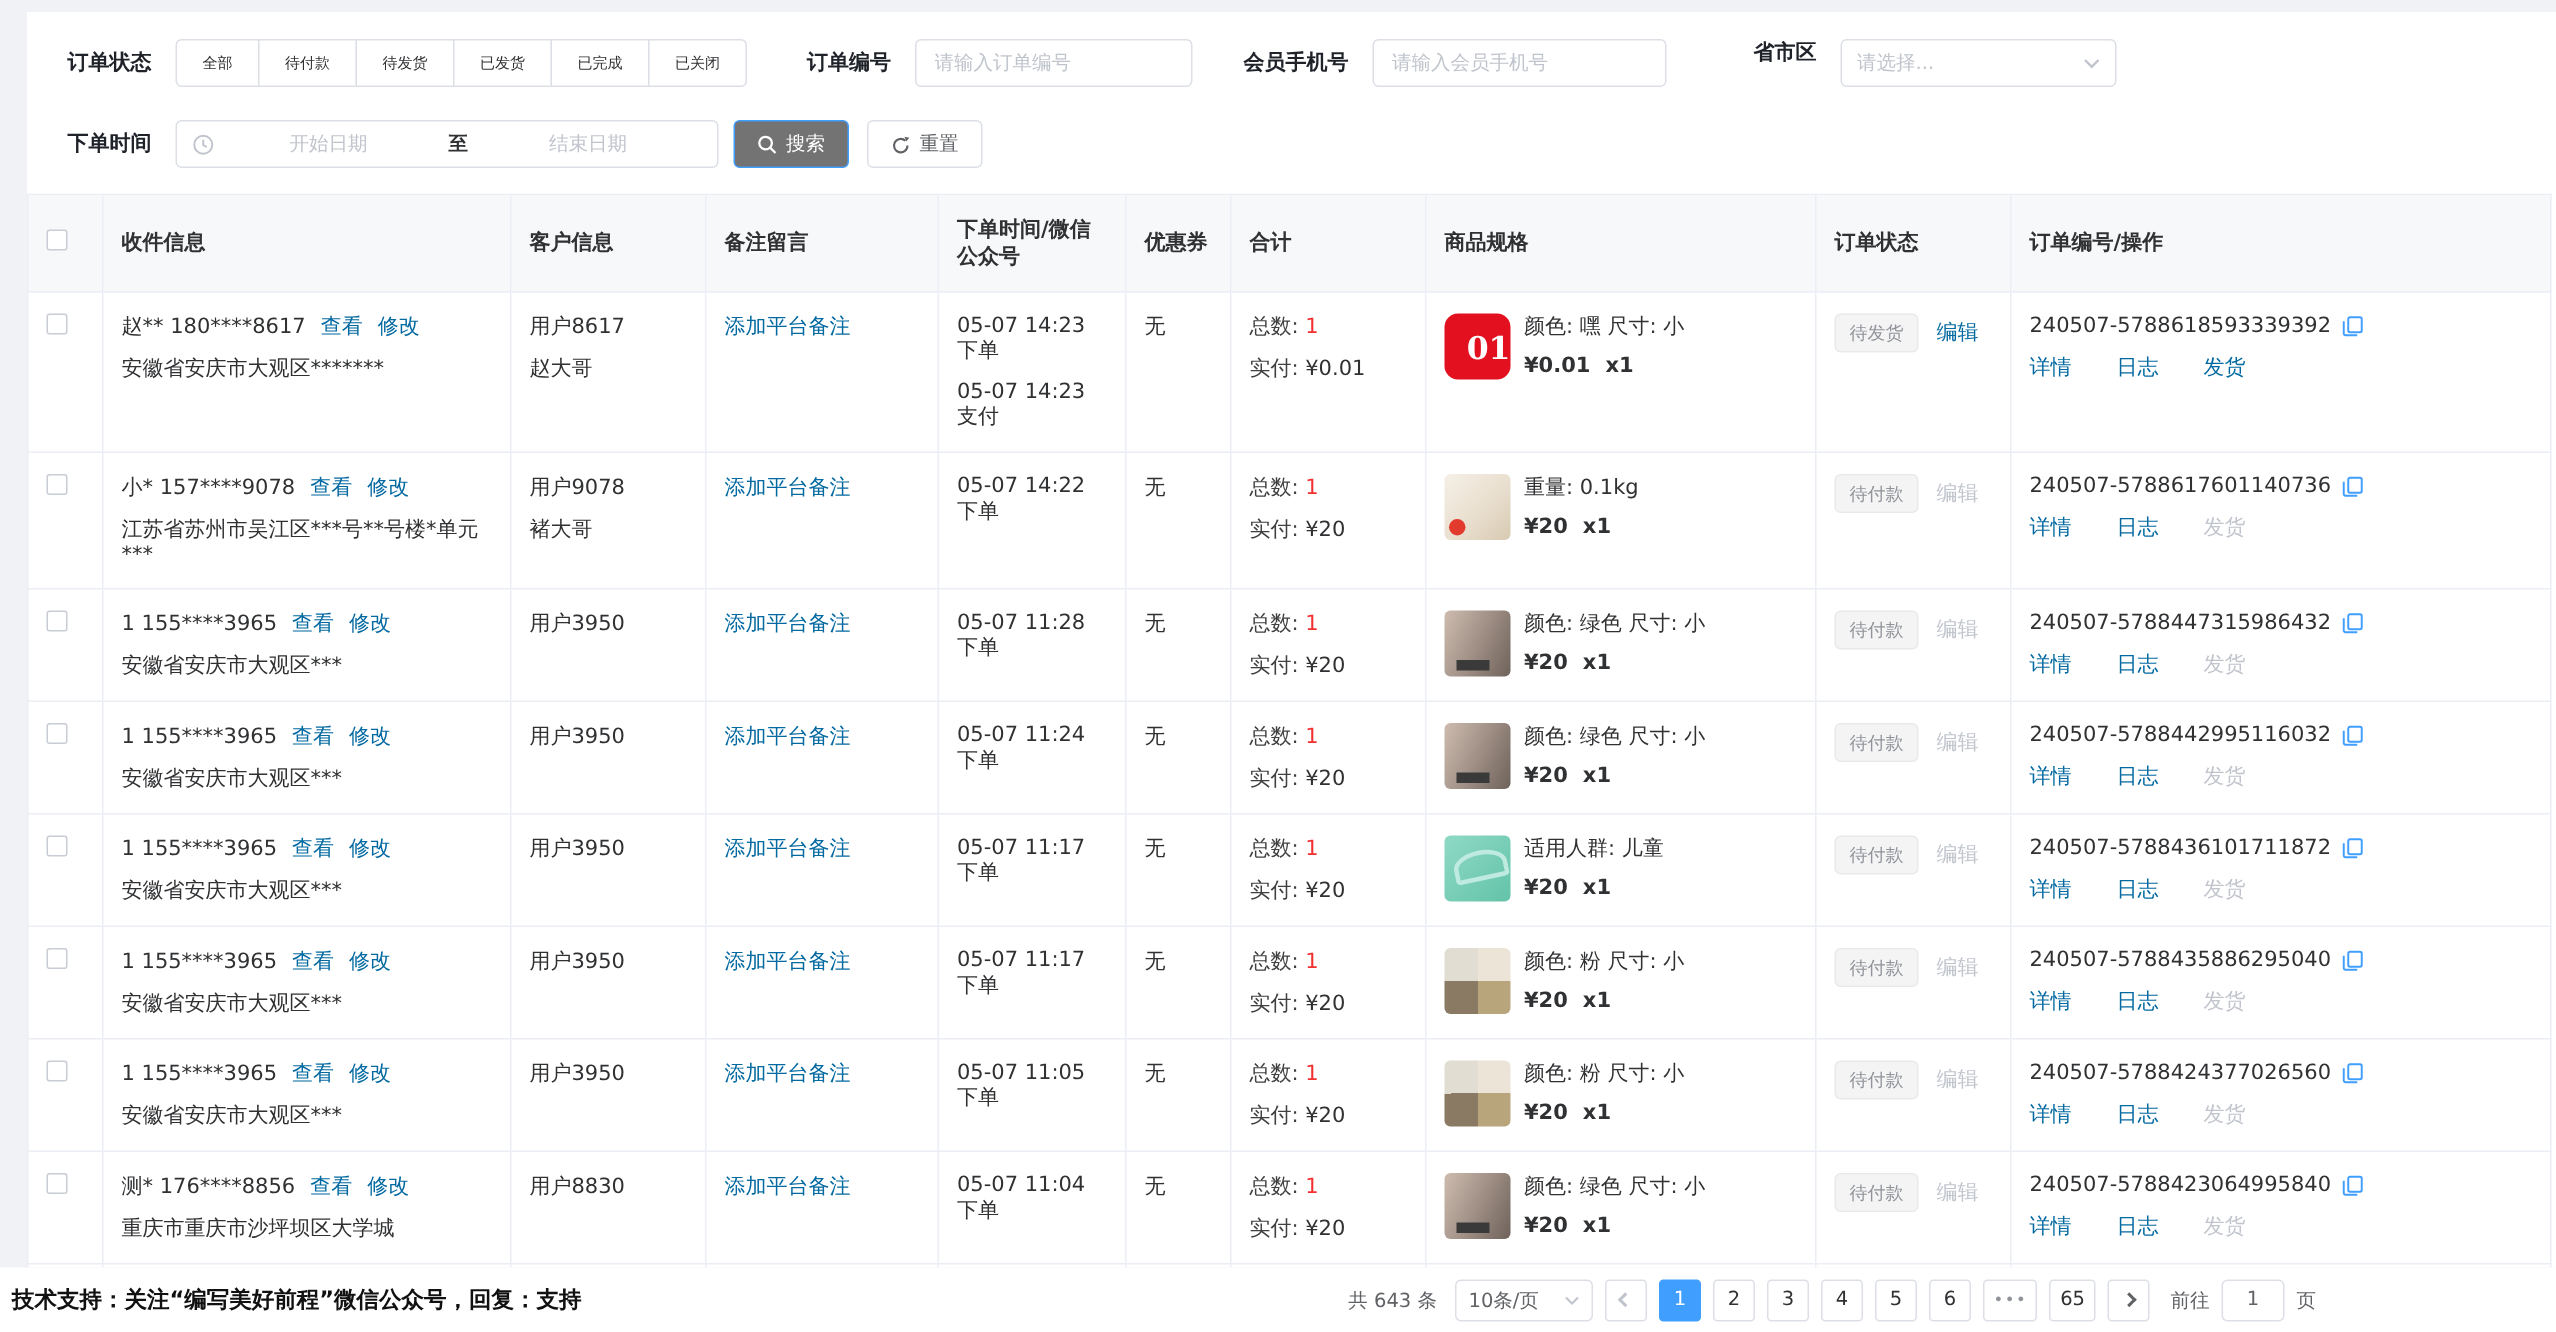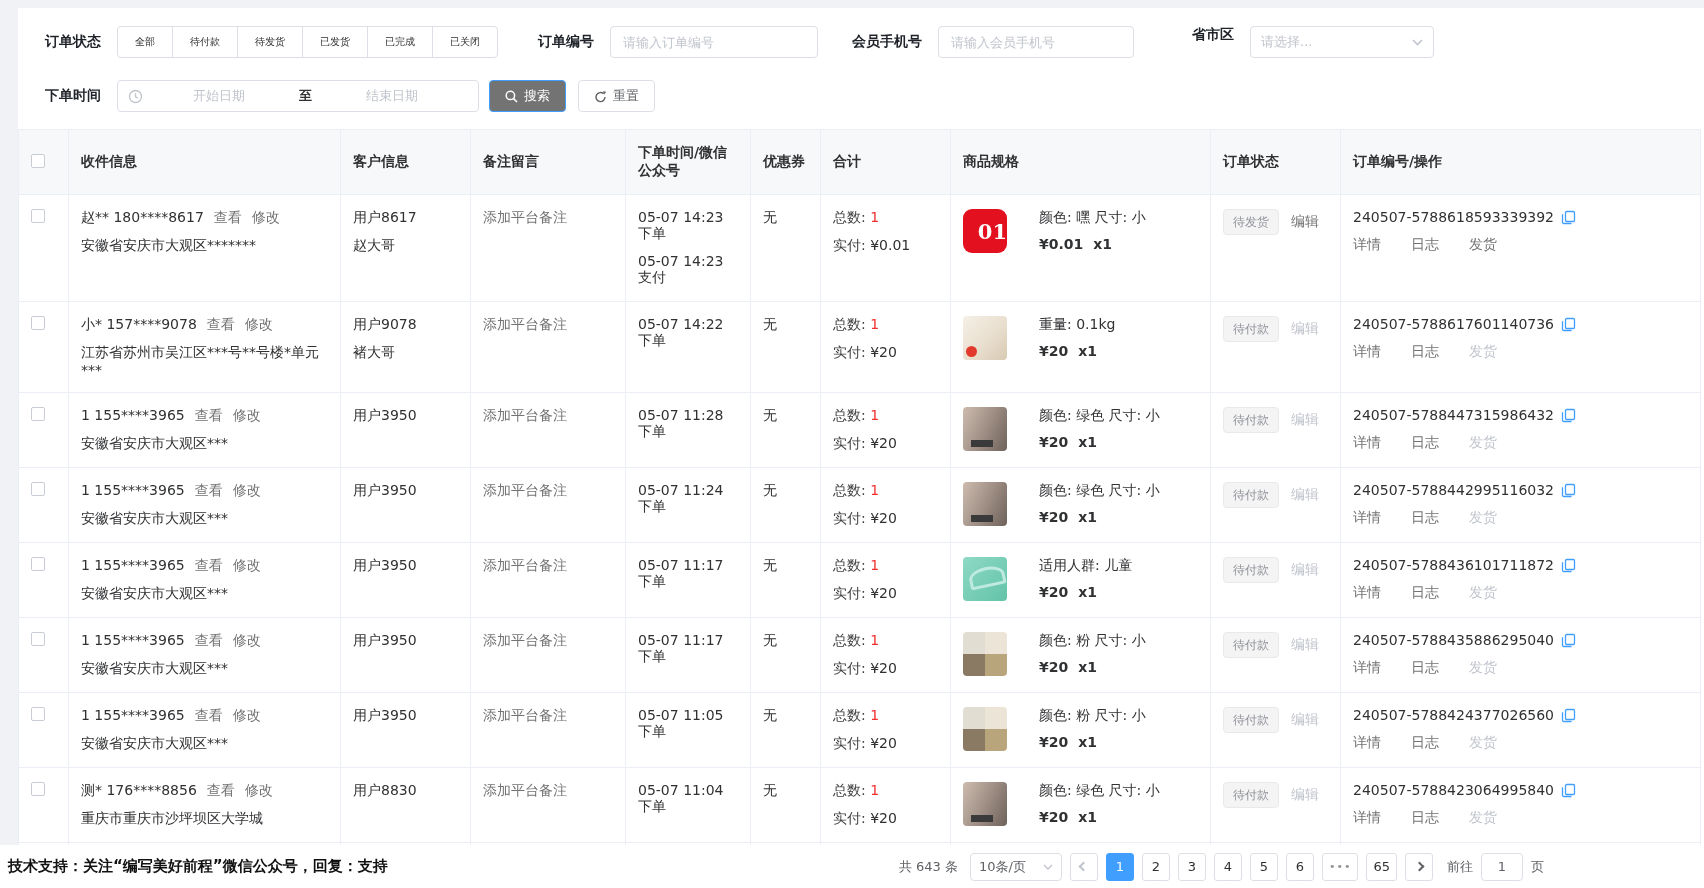--- a/index.html
+++ b/index.html
@@ -14,21 +14,21 @@
   .frow2 { margin-top:22px; }
   .flabel { font-weight:700; color:#1f2329; font-size:14px; margin-right:16px; white-space:nowrap; }
   .seg-group { display:flex; }
   .seg-btn { height:32px; padding:0 17px; background:#fff; border:1px solid #dcdfe6; margin-left:-1px;
              font-size:10px; color:#303133; cursor:pointer; font-family:inherit; }
   .seg-btn:first-child { border-radius:4px 0 0 4px; margin-left:0; }
   .seg-btn:last-child { border-radius:0 4px 4px 0; }
   .txt-input { height:32px; border:1px solid #dcdfe6; border-radius:4px; padding:0 12px; font-size:13px;
                color:#303133; font-family:inherit; outline:none; }
   .txt-input::placeholder { color:#c0c4cc; }
-  .g-orderno { margin-left:40px; } .g-orderno .txt-input { width:208px; }
+  .g-orderno { margin-left:40px; } .g-orderno .txt-input { width:185px; }
   .g-phone   { margin-left:34px; } .g-phone .txt-input { width:196px; }
   .g-region  { margin-left:58px; }
   .select-box { width:184px; height:32px; border:1px solid #dcdfe6; border-radius:4px; display:flex;
                 align-items:center; justify-content:space-between; padding:0 10px; cursor:pointer; background:#fff; }
   .select-ph { color:#c0c4cc; font-size:13px; }
   .range-box { width:362px; height:32px; border:1px solid #dcdfe6; border-radius:4px; display:flex;
                align-items:center; padding:0 10px; background:#fff; }
   .range-ph { flex:1; text-align:center; color:#c0c4cc; font-size:13px; }
   .range-sep { color:#303133; font-weight:700; font-size:13px; padding:0 4px; }
   .btn { height:32px; border-radius:4px; padding:0 15px; font-size:13px; display:inline-flex; align-items:center;
@@ -39,21 +39,21 @@
   
   .table-wrap { margin-top:17px; height:724px; overflow:hidden; }
   table { width:1682px; border-collapse:collapse; table-layout:fixed; }
   col.c1{width:50px} col.c2{width:272px} col.c3{width:130px} col.c4{width:155px} col.c5{width:125px}
   col.c6{width:70px} col.c7{width:130px} col.c8{width:260px} col.c9{width:130px} col.c10{width:360px}
   th { background:#f7f8fa; font-weight:700; text-align:left; padding:14px 12px; font-size:14px; color:#303133;
        border:1px solid #ebeef5; }
   td { vertical-align:top; padding:14px 12px; font-size:14px; color:#303133; border:1px solid #ebeef5; }
   tbody tr { height:74px; }
   .cbx { width:14px; height:14px; border:1px solid #c8ccd4; border-radius:2px; background:#fff; display:inline-block; cursor:pointer; }
-  .lnk { color:#737373; text-decoration:none; cursor:pointer; }
+  .lnk { color:#0369a1; text-decoration:none; cursor:pointer; }
   .lnk.disabled { color:#c0c4cc; cursor:default; }
   .line1 .lnk { margin-left:10px; }
   .line2 { margin-top:10px; }
   .stack > div + div { margin-top:10px; }
   .tlabel { color:#404040; }
   .red { color:#f23030; }
   .spec-wrap { display:flex; gap:9px; }
   .thumb { width:44px; height:44px; border-radius:4px; flex:none; position:relative; overflow:hidden;
            display:flex; align-items:center; justify-content:flex-end; }
   .thumb span { display:none; }
@@ -61,21 +61,21 @@
   .thumb.badge01 span { display:block; color:#fff; font-weight:700; font-size:21px; font-family:"DejaVu Serif","Liberation Serif",serif; }
   .thumb.photo_vase { background:linear-gradient(135deg,#f5efe6 0%,#e9dfcf 55%,#d8cab2 100%); }
   .thumb.photo_vase::after { content:""; position:absolute; left:3px; bottom:3px; width:11px; height:11px;
            border-radius:50%; background:#e23b2e; }
   .thumb.photo_woman { background:linear-gradient(115deg,#cdbcae 0%,#a5948a 45%,#6e625a 100%); }
   .thumb.photo_woman::after { content:""; position:absolute; left:8px; bottom:4px; width:22px; height:7px; background:#3a3a3a; }
   .thumb.photo_teal { background:linear-gradient(135deg,#8fd9c5 0%,#63c3a9 100%); }
   .thumb.photo_teal::after { content:""; position:absolute; left:6px; top:10px; width:30px; height:14px;
            border:3px solid #bfeadf; border-radius:50% 50% 10% 10%; transform:rotate(-12deg); }
   .thumb.photo_grid { background:conic-gradient(from 0deg at 50% 50%, #ece4d6 0 90deg, #b9a57c 90deg 180deg, #8a7a64 180deg 270deg, #e2ddd3 270deg 360deg); }
-  .spec-info { min-width:0;margin-left:23px; }
+  .spec-info { min-width:0; }
   .spec-text { color:#303133; }
   .spec-price { margin-top:9px; font-weight:700; }
   .spec-price span + span { margin-left:10px; }
   .badge { display:inline-block; padding:6px 9px; font-size:12px; border-radius:4px; line-height:1; white-space:nowrap; }
   .badge.info { background:#f4f4f5; border:1px solid #e9e9eb; color:#909399; }
   .c-status .lnk { margin-left:12px; }
   .ord-line { display:flex; align-items:center; gap:7px; }
   .ord-no { color:#303133; }
   .copy { display:inline-flex; cursor:pointer; }
   .ops { margin-top:11px; display:flex; gap:30px; }

